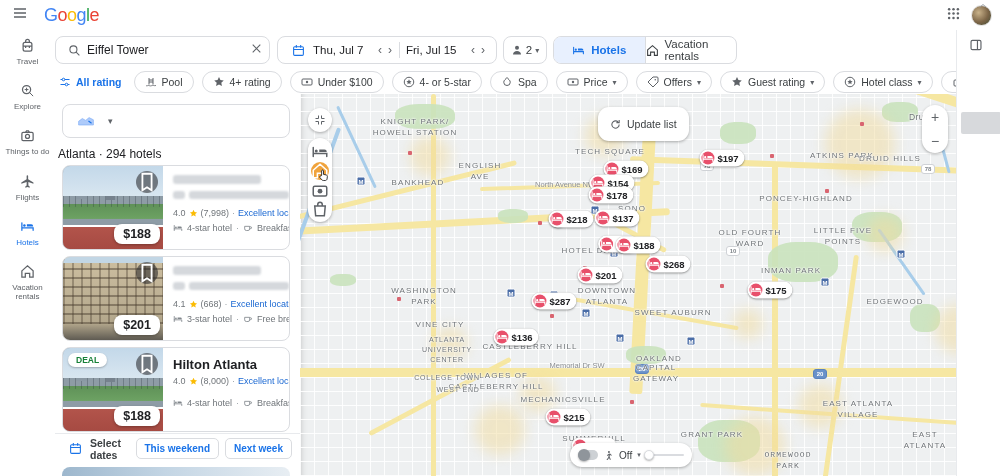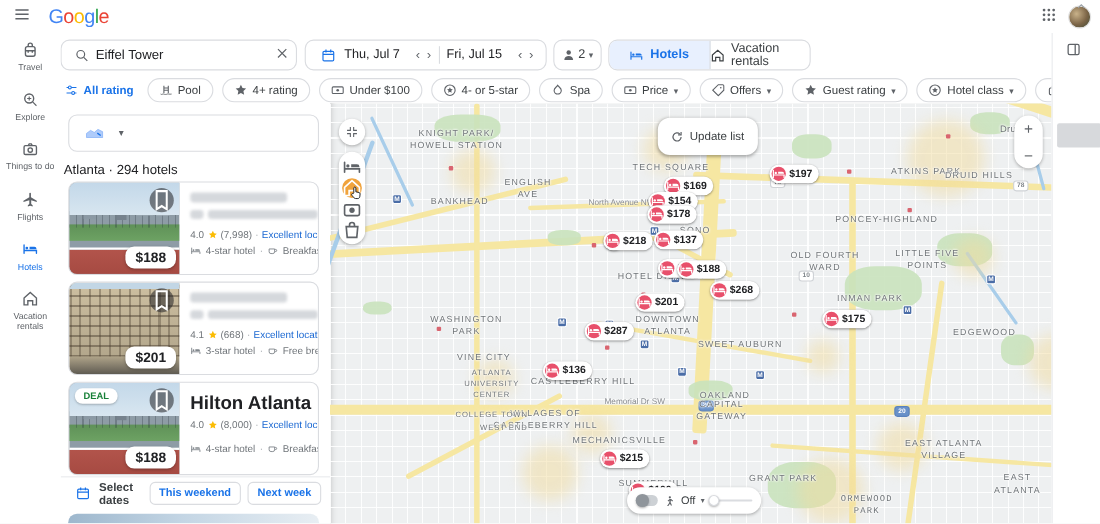--- a/index.html
+++ b/index.html
@@ -70,21 +70,21 @@
   .photo.building-facade{background:
     linear-gradient(180deg,#c2d6e5 0,#c2d6e5 7%,rgba(0,0,0,0) 7%),
     repeating-linear-gradient(0deg,rgba(70,58,44,.45) 0 2px,rgba(0,0,0,0) 2px 9px) 0 8%/100% 80% no-repeat,
     repeating-linear-gradient(90deg,rgba(70,58,44,.35) 0 2px,rgba(0,0,0,0) 2px 9px) 0 8%/100% 80% no-repeat,
     linear-gradient(180deg,#cbbd9f 7%,#b3a78c 80%,#5f5b52 100%)}
   .bkmk{position:absolute;top:5px;right:5px;width:22px;height:22px;border-radius:50%;background:rgba(32,33,36,.55);display:flex;align-items:center;justify-content:center;color:#fff;font-size:11px;cursor:pointer}
   .deal{position:absolute;top:5px;left:5px;background:#fff;color:#188038;font-size:8.5px;font-weight:700;padding:2px 8px;border-radius:10px;box-shadow:0 1px 2px rgba(0,0,0,.25)}
   .pbadge{position:absolute;right:3px;bottom:5px;background:#fff;border-radius:8px;padding:3px 9px;font-size:12.5px;font-weight:700;color:#202124;box-shadow:0 1px 3px rgba(0,0,0,.3)}
   .cinfo{position:relative;flex:1;padding:9px 8px 0 10px}
   .bar{background:#d5d8dc;border-radius:3px;filter:blur(1.3px)}
-  .cname{font-size:17px;font-weight:700;color:#202124;white-space:nowrap;overflow:hidden}
+  .cname{font-size:13px;font-weight:700;color:#202124;white-space:nowrap;overflow:hidden}
   .rline{display:flex;align-items:center;gap:3px;font-size:9px;color:#70757a;white-space:nowrap}
   .rline .star{color:#fbbc04;font-size:9px}
   .rline .loc{color:#1967d2}
   .aline{display:flex;align-items:center;gap:4px;font-size:9px;color:#70757a;white-space:nowrap}
   .aline .ic{font-size:10px;color:#80868b}
   .dot{color:#9aa0a6}
   
   #list-footer{position:absolute;left:0;right:0;top:339px;height:30px;border-top:1px solid #e8eaed;display:flex;align-items:center;padding:0 8px;background:#fff}
   #list-footer .cal{color:#1a73e8;font-size:13px;margin:0 8px 0 6px}
   #select-dates{font-size:10.5px;font-weight:700;color:#3c4043;flex:1}

